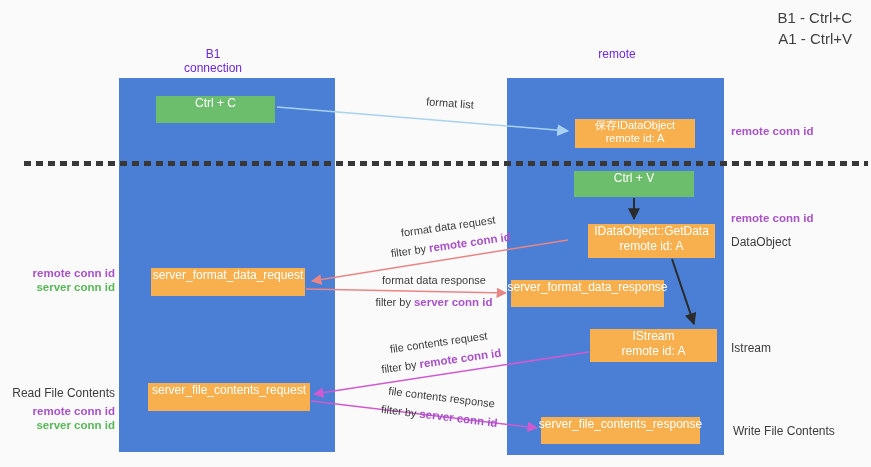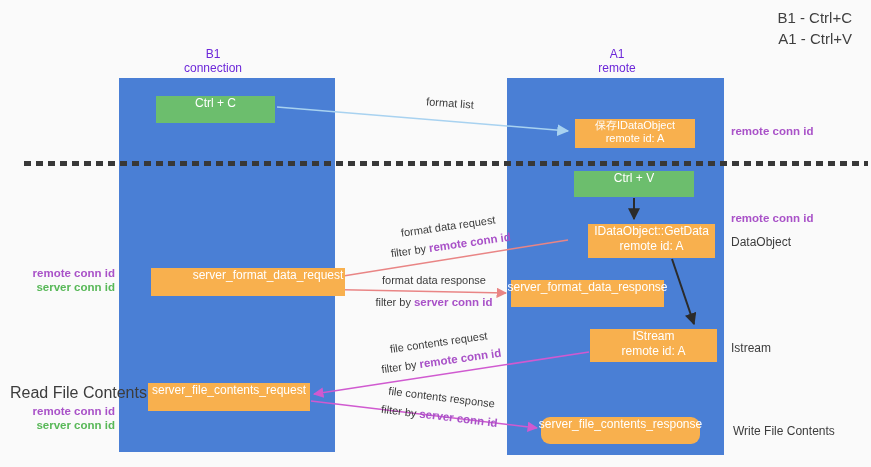--- a/index.html
+++ b/index.html
@@ -53,40 +53,39 @@
   .hl-purple{color:#a952c8;font-weight:bold;font-size:11.5px;}
   .side-label{
     position:absolute;z-index:6;
     font-size:12px;line-height:14px;color:#3c3c3c;white-space:nowrap;
   }
   .side-label.purple{color:#a952c8;font-weight:bold;font-size:11.5px;}
   .left-label-block{
     position:absolute;z-index:6;left:10px;width:105px;
     text-align:right;font-size:11.5px;line-height:14px;white-space:nowrap;
   }
-  .left-label-block .black{color:#3c3c3c;font-size:16px;font-weight:normal;margin-bottom:4px;}
+  .left-label-block .black{color:#3c3c3c;font-size:12px;font-weight:normal;margin-bottom:4px;}
   .left-label-block .purple{color:#a952c8;font-weight:bold;}
   .left-label-block .green{color:#58b858;font-weight:bold;}
 </style>
 </head>
 <body>
 
 <div class="canvas">
 
   <div class="title">
     <div>B1 - Ctrl+C</div>
     <div>A1 - Ctrl+V</div>
   </div>
 
   <div class="lane-header" style="left:133px;top:47px;">
     <div>B1</div>
     <div>connection</div>
   </div>
   <div class="lane-header" style="left:537px;top:47px;">
-    <div>A1</div>
     <div>remote</div>
   </div>
 
   <div class="lane" style="left:119px;top:78px;width:216px;height:374px;"></div>
   <div class="lane" style="left:507px;top:78px;width:217px;height:377px;"></div>
 
   <div class="dashed-line"></div>
 
   <svg class="arrow-layer" width="871" height="467" viewBox="0 0 871 467">
     <defs>
@@ -123,38 +122,38 @@
 
   <div class="node node-green fs12" style="left:574px;top:171px;width:120px;height:26px;">
     <div>Ctrl + V</div>
   </div>
 
   <div class="node node-orange fs12" style="left:588px;top:224px;width:127px;height:34px;">
     <div>IDataObject::GetData</div>
     <div>remote id: A</div>
   </div>
 
-  <div class="node node-orange fs12" style="left:151px;top:268px;width:154px;height:28px;padding-left:40px;">
+  <div class="node node-orange fs12" style="left:151px;top:268px;width:154px;height:28px;">
     <div>server_format_data_request</div>
   </div>
 
   <div class="node node-orange fs12" style="left:511px;top:280px;width:153px;height:27px;">
     <div>server_format_data_response</div>
   </div>
 
   <div class="node node-orange fs12" style="left:590px;top:329px;width:127px;height:33px;">
     <div>IStream</div>
     <div>remote id: A</div>
   </div>
 
   <div class="node node-orange fs12" style="left:148px;top:383px;width:162px;height:28px;">
     <div>server_file_contents_request</div>
   </div>
 
-  <div class="node node-orange fs12" style="left:541px;top:417px;width:159px;height:27px;border-radius:9px;">
+  <div class="node node-orange fs12" style="left:541px;top:417px;width:159px;height:27px;">
     <div>server_file_contents_response</div>
   </div>
 
   <div class="flow-label" style="left:385px;top:97px;width:130px;transform:rotate(4deg);">
     <div>format list</div>
   </div>
 
   <div class="flow-label" style="left:372px;top:220px;width:155px;transform:rotate(-8deg);">
     <div>format data request</div>
     <div class="l2"><span>filter by </span><span class="hl-purple">remote conn id</span></div>

